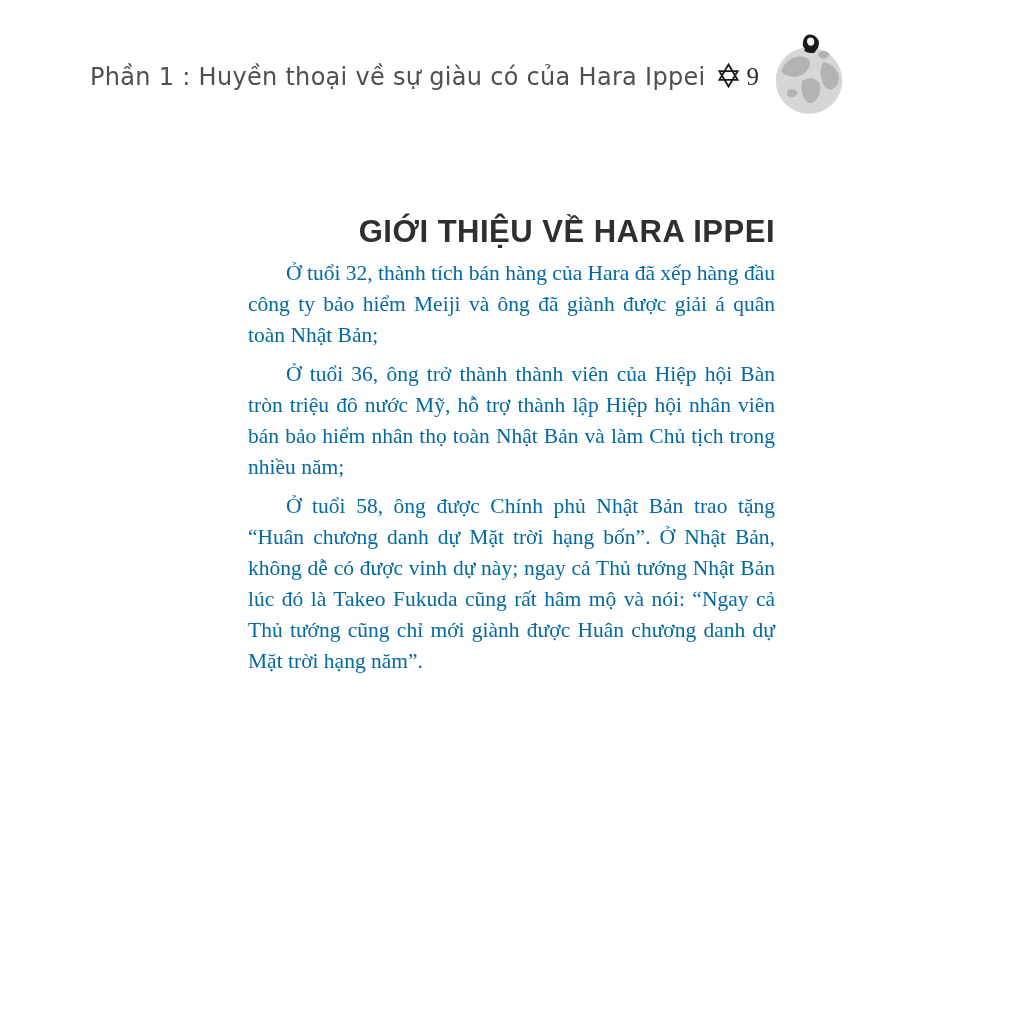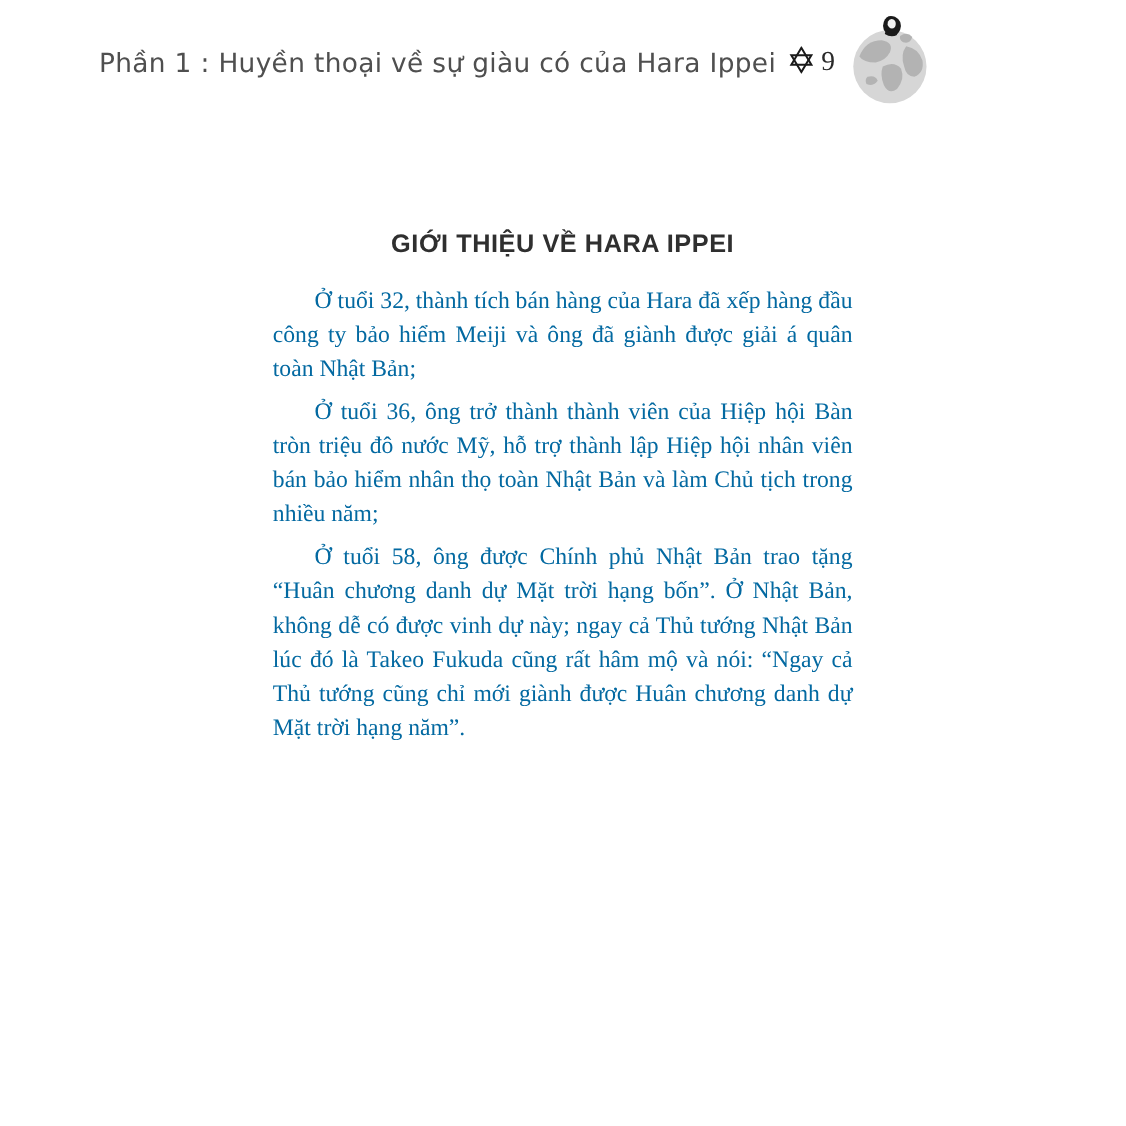--- a/index.html
+++ b/index.html
@@ -8,21 +8,21 @@
     position: relative;
     width: 1024px;
     height: 1024px;
     background: #ffffff;
     overflow: hidden;
     font-family: "Liberation Serif", serif;
   }
   
   .running-header {
     position: absolute;
-    top: 14px;
+    top: 34px;
     right: 178px;
     height: 86px;
     display: flex;
     align-items: center;
     gap: 7px;
   }
   .chapter-label {
     font-family: "DejaVu Sans", sans-serif;
     font-size: 24px;
     color: #4f4f4f;
@@ -35,24 +35,24 @@
     font-size: 25px;
     color: #2a2a2a;
   }
   .globe-icon { display: inline-block; margin-left: 6px; }
   
   .chapter-title {
     position: absolute;
     top: 193px;
     left: 248px;
     width: 527px;
-    text-align: center;
+    text-align: right;
     font-family: "Liberation Sans", sans-serif;
     font-weight: bold;
-    font-size: 23px;
+    font-size: 31px;
     letter-spacing: 0.5px;
     color: #2f2f2f;
   }
   
   .body-text {
     position: absolute;
     top: 258px;
     left: 248px;
     width: 527px;
     color: #0369a1;

